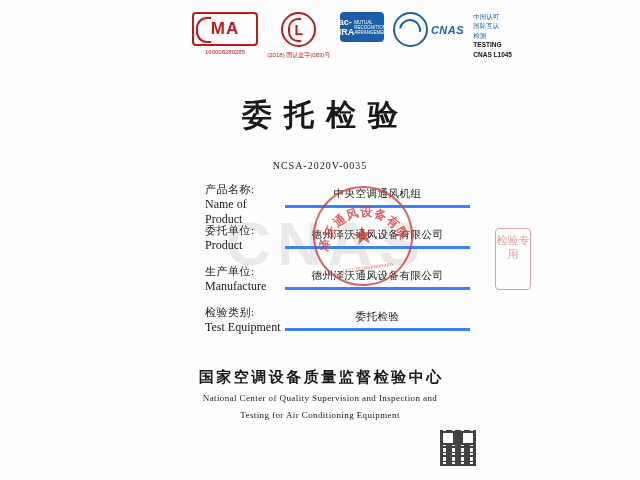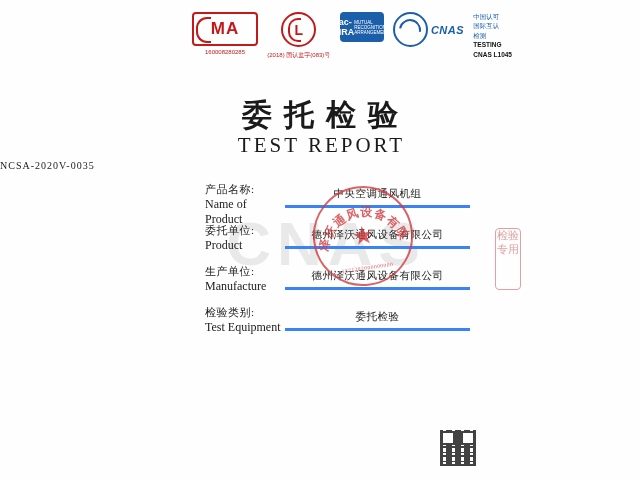--- a/index.html
+++ b/index.html
@@ -201,21 +201,21 @@
     font-family: "Liberation Serif", serif;
     font-size: 21px;
     letter-spacing: 3px;
     text-indent: 3px;
     color: #1a1a1a;
   }
   .report-no {
     position: absolute;
     top: 160px;
     left: 0; right: 0;
-    text-align: left;
+    text-align: center;
     font-family: "Liberation Serif", serif;
     font-size: 10px;
     letter-spacing: 1px;
     color: #1a1a1a;
   }
 
   
   .fields {
     position: absolute;
     top: 183px;
@@ -339,29 +339,30 @@
     color: #d0383c;
     font-family: "Liberation Serif", serif;
     font-size: 5.5px;
     letter-spacing: 0.5px;
   }
 
   .stamp-side {
     position: absolute;
     left: 495px;
     top: 228px;
-    width: 26px;
+    width: 36px;
     height: 62px;
     border: 1.5px solid #d98a8c;
     border-radius: 4px;
     color: #d98a8c;
     font-family: "Liberation Serif", serif;
     font-size: 11px;
     line-height: 1.25;
     text-align: center;
+    padding-top: 5px;
     box-sizing: border-box;
     opacity: 0.8;
     pointer-events: none;
   }
 
   .watermark {
     position: absolute;
     left: 196px;
     top: 208px;
     width: 260px;
@@ -442,21 +443,20 @@
       <div>检测</div>
       <div class="bold black">TESTING</div>
       <div class="bold black">CNAS L1045</div>
     </div>
 
   </div>
 
   <div class="watermark">CNAS</div>
 
   <div class="title-cn">委托检验</div>
-  <div class="title-en">TEST REPORT</div>
   <div class="report-no">NCSA-2020V-0035</div>
 
   <div class="fields">
 
     <div class="field-row">
       <div class="field-label">
         <span class="cn">产品名称:</span>
         <span class="en">Name of Product</span>
       </div>
       <div class="field-value">中央空调通风机组</div>
@@ -498,16 +498,21 @@
           <textPath href="#arcpath" startOffset="50%">德州泽沃通风设备有限公司</textPath>
         </text>
       </svg>
     </div>
     <div class="star">★</div>
     <div class="bottom-text">1371202000000000</div>
   </div>
 
   <div class="stamp-side">检验专用</div>
 
+  <div class="footer">
+    <div class="org-cn">国家空调设备质量监督检验中心</div>
+    <div class="org-en1">National Center of Quality Supervision and Inspection and</div>
+    <div class="org-en2">Testing for Air Conditioning Equipment</div>
+  </div>
 
   <div class="qr"></div>
 
 </div>
 
 </body></html>

